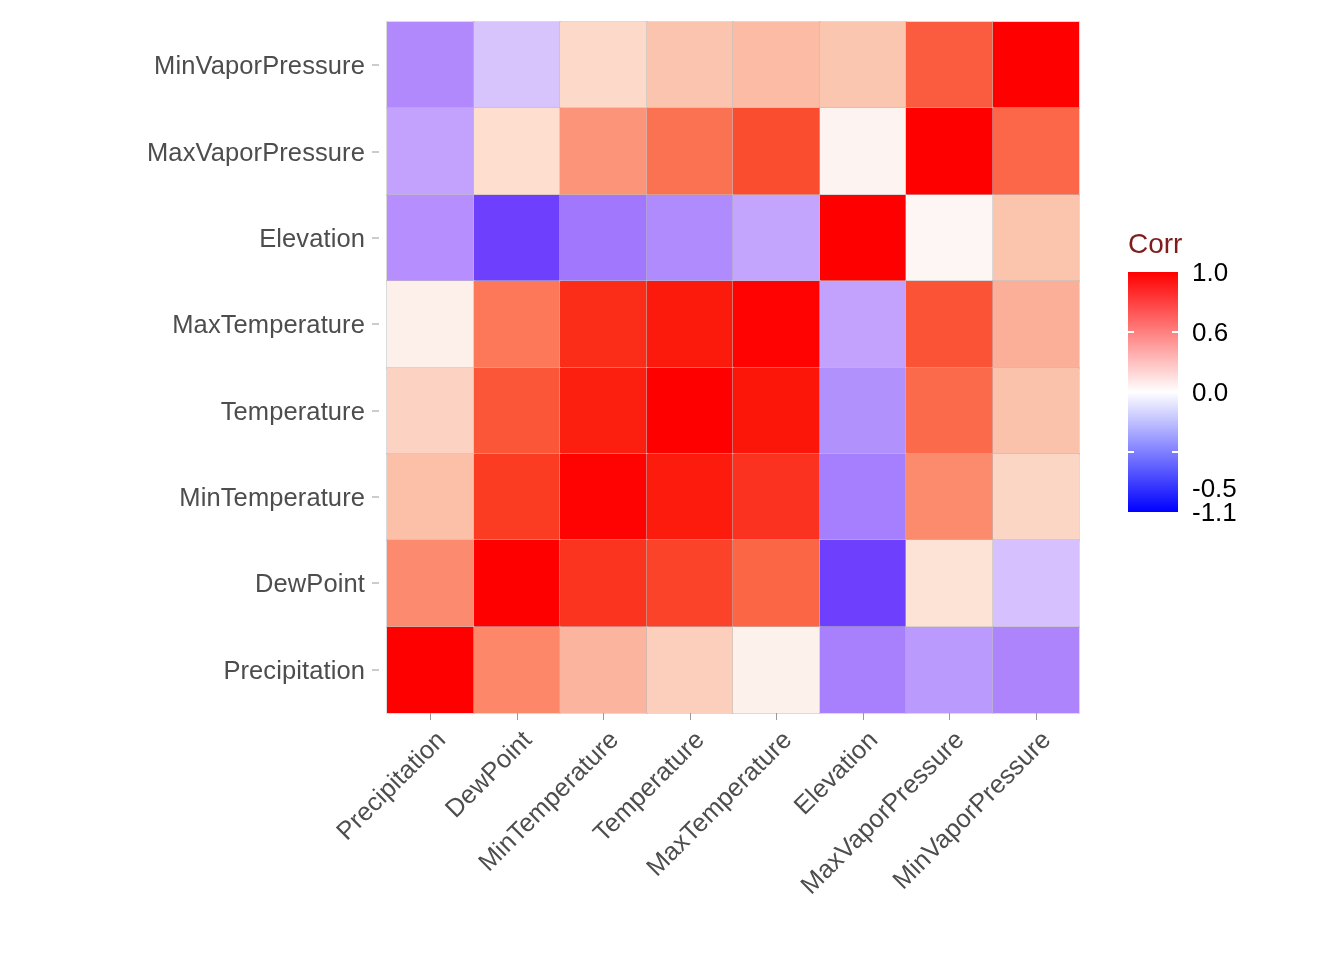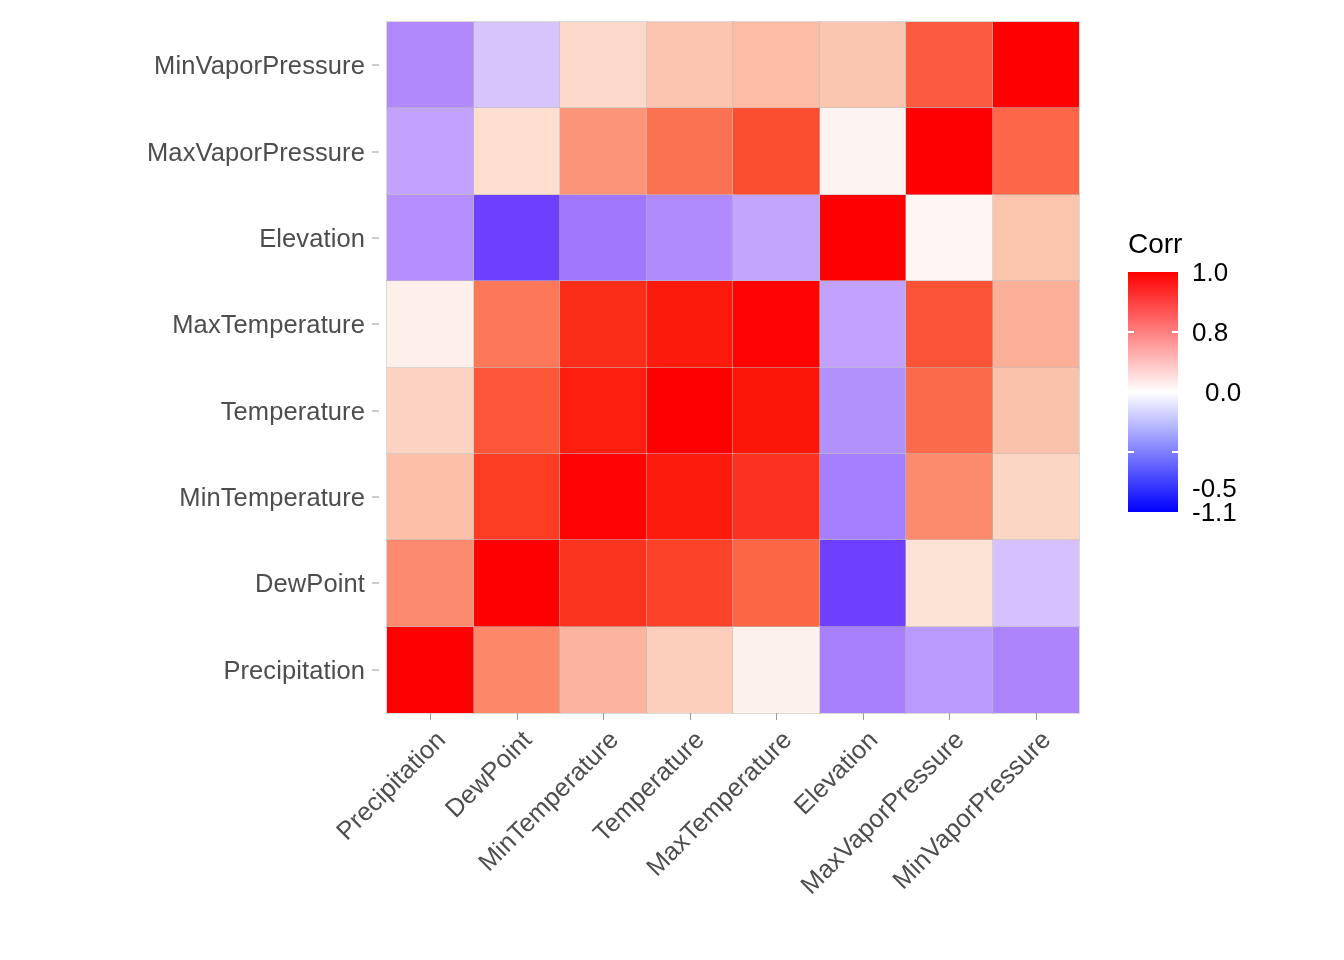--- a/index.html
+++ b/index.html
@@ -107,21 +107,21 @@
     position: absolute;
     left: 1122px;
     top: 228px;
     width: 200px;
     height: 300px;
   }
   #legend-title {
     position: absolute;
     left: 6px;
     top: 0px;
-    color: #000000;
+    color: #7f1d1d;
     font-size: 28px;
   }
   #legend-bar-wrap {
     position: absolute;
     left: 6px;
     top: 44px;
     width: 50px;
     height: 240px;
   }
   #legend-bar {
@@ -273,24 +273,24 @@
       </div>
     </div>
 
   <div id="legend">
     <div id="legend-title">Corr</div>
     <div id="legend-bar-wrap">
       <div id="legend-bar" style="background: linear-gradient(rgb(255, 0, 0) 0%, rgb(255, 255, 255) 50%, rgb(0, 0, 255) 100%);"></div>
     <div class="legend-ticklabel" style="top: 0px;">1.0</div>
         <div class="legend-tickline left" style="top: 59px;"></div>
         <div class="legend-tickline right" style="top: 59px;"></div>
-        <div class="legend-ticklabel" style="top: 60px;">0.8</div>
+        <div class="legend-ticklabel" style="top: 60px;">0.6</div>
         <div class="legend-tickline left" style="top: 119px;"></div>
         <div class="legend-tickline right" style="top: 119px;"></div>
-        <div class="legend-ticklabel" style="top: 120px; margin-left: 13px;">0.0</div>
+        <div class="legend-ticklabel" style="top: 120px;">0.0</div>
         <div class="legend-tickline left" style="top: 179px;"></div>
         <div class="legend-tickline right" style="top: 179px;"></div>
         <div class="legend-ticklabel" style="top: 180px; margin-top: 36px;">-0.5</div>
         <div class="legend-ticklabel" style="top: 240px;">-1.1</div>
       </div>
   </div>
 
 </div>
 
 </body></html>

